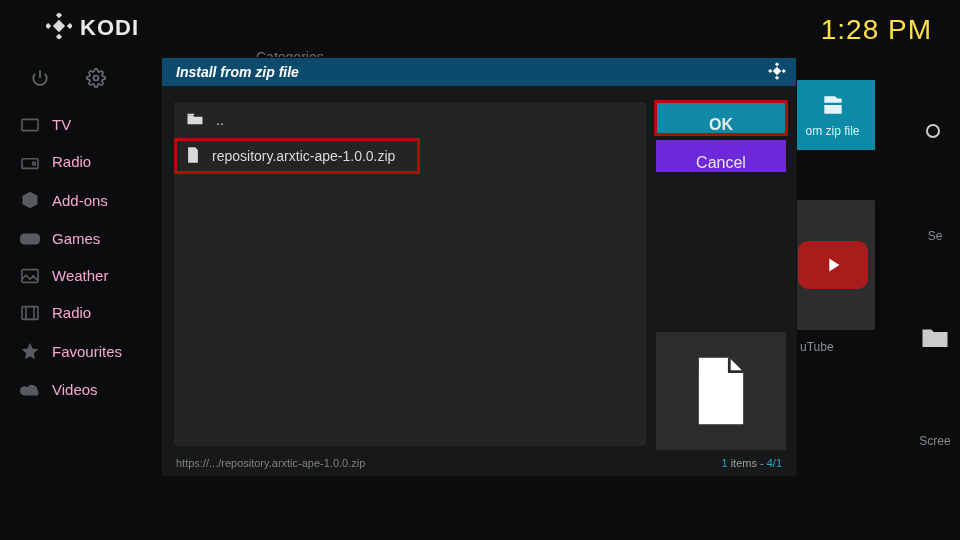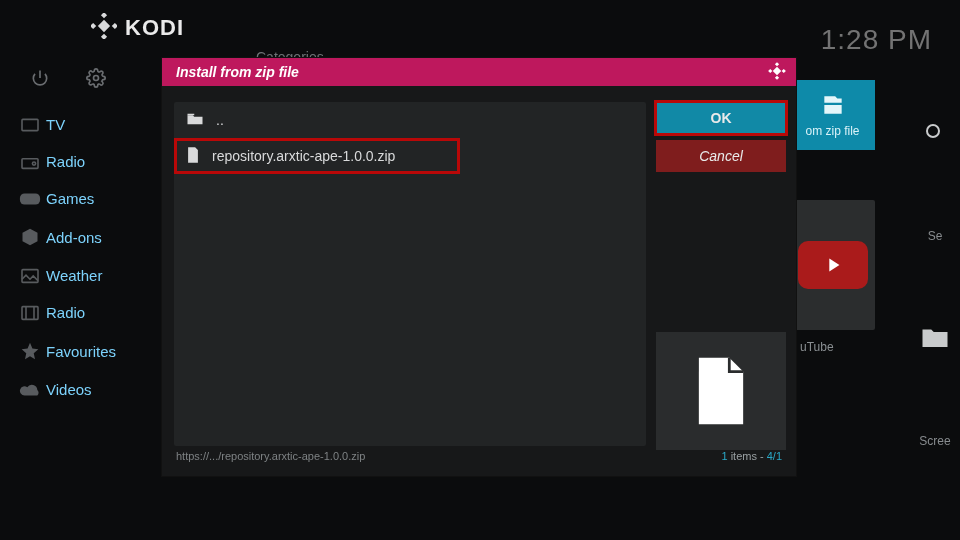--- a/index.html
+++ b/index.html
@@ -6,43 +6,43 @@
   body {
     width: 960px; height: 540px;
     background: #0b0c0d;
     font-family: -apple-system, BlinkMacSystemFont, "Segoe UI", Arial, sans-serif;
     color: #e8e8e8;
     overflow: hidden;
     position: relative;
   }
   .topbar {
     position: absolute; top: 0; left: 0; right: 0; height: 52px;
-    display: flex; align-items: center; padding-left: 45px;
+    display: flex; align-items: center;
   }
   .logo {
     display: flex; align-items: center; gap: 8px;
     margin-left: 46px; margin-top: 4px;
   }
   .logo-text { font-size: 22px; font-weight: 600; color: #eaeaea; letter-spacing: 1px; }
   .clock {
-    position: absolute; right: 28px; top: 24px;
-    font-size: 28px; font-weight: 300; color: #737373; letter-spacing: 1px;
+    position: absolute; right: 28px; top: 14px;
+    font-size: 28px; font-weight: 300; color: #fde047; letter-spacing: 1px;
   }
   .sidebar {
     position: absolute; top: 60px; left: 0; width: 180px;
     display: flex; flex-direction: column;
   }
   .sidebar-toprow {
     display: flex; gap: 36px; padding: 8px 0 14px 30px;
     color: #6a6d70;
   }
   .sidebar-item {
-    display: flex; align-items: center; gap: 4px;
+    display: flex; align-items: center; gap: 10px;
     padding: 10px 0 10px 18px;
-    color: #7dd3fc; font-size: 15px;
+    color: #f9a8d4; font-size: 15px;
   }
   .sidebar-item .sicon { width: 24px; display:flex; justify-content:center; color:#585b5e; }
   .categories-label {
     position: absolute; top: 42px; left: 256px;
     color: #6f7376; font-size: 14px; margin-top: 7px;
   }
   
   .bg-tile1 {
     position:absolute; top:80px; left:790px; width:85px; height:70px;
     background:#0e8aa9;
@@ -67,57 +67,57 @@
   }
   .right-cut .ricon { color:#c9cbcc; }
 
   
   .dialog {
     position:absolute; top:58px; left:162px; width:634px; height:418px;
     background:#171819; box-shadow:0 0 0 1px #111;
     display:flex; flex-direction:column;
   }
   .dialog-header {
-    height:28px; background:#be185d;
+    height:28px; background:#0c4a6e;
     display:flex; align-items:center; justify-content:space-between;
     padding:0 10px 0 14px;
     color:#fff; font-size:14px; font-style:italic; font-weight:600;
   }
   .dialog-body {
     flex:1; display:flex; position:relative;
     padding:16px 10px 4px 12px;
     gap:10px;
   }
   .file-panel {
     flex:1; background:#222425; border-radius:2px;
     padding:0;
   }
   .file-row {
     display:flex; align-items:center; gap:12px;
     height:36px; padding:0 12px;
     color:#d9dadb; font-size:14px;
   }
-  .file-row.highlight { outline:3px solid #b90808; outline-offset:-3px; width:286px; margin-left:0; }
+  .file-row.highlight { outline:3px solid #b90808; outline-offset:-3px; width:246px; margin-left:0; }
   .side-panel {
     width:130px; display:flex; flex-direction:column; gap:6px;
   }
   .btn {
-    height:32px; display:flex; align-items:center; justify-content:center;
-    font-size:14px; color:#e9eaea;
+    height:32px; display:flex; align-items:flex-end; justify-content:center;
+    font-size:16px; color:#e9eaea;
   }
   .btn.ok { background:#1189a6; outline:3px solid #b90808; outline-offset:-1px; font-weight:600; }
-  .btn.cancel { background:#7f1d1d;font-style:italic; }
+  .btn.cancel { background:#6d28d9; }
   .preview-box {
     position:absolute; bottom:0; right:10px;
     width:130px; height:118px; background:#2a2c2d;
     display:flex; align-items:center; justify-content:center;
   }
   .dialog-footer {
     height:26px; padding:0 14px;
-    display:flex; align-items:flex-start; justify-content:space-between;
+    display:flex; align-items:center; justify-content:space-between;
     color:#7e8284; font-size:11px;
   }
   .dialog-footer .count { color:#9aa0a3; }
   .dialog-footer .count .accent { color:#2aa8c7; }
 </style>
 </head>
 <body>
 
 <div class="topbar">
   <div class="logo">
@@ -160,33 +160,33 @@
       <span class="sicon">
         <svg width="20" height="16" viewBox="0 0 24 20" fill="none" stroke="#585b5e" stroke-width="2">
           <rect x="2" y="6" width="20" height="12" rx="1"></rect>
           <circle cx="17" cy="12" r="2"></circle>
         </svg>
       </span>
       <span>Radio</span>
     </div>
   <div class="sidebar-item">
       <span class="sicon">
+        <svg width="20" height="20" viewBox="0 0 24 24" fill="#585b5e">
+          <path d="M12 2l9 5v10l-9 5-9-5V7z"></path>
+        </svg>
+      </span>
+      <span>Add-ons</span>
+    </div>
+  <div class="sidebar-item">
+      <span class="sicon">
         <svg width="22" height="16" viewBox="0 0 24 16" fill="#585b5e">
           <path d="M6 2h12a5 5 0 0 1 5 5v2a5 5 0 0 1-5 5H6a5 5 0 0 1-5-5V7a5 5 0 0 1 5-5z"></path>
         </svg>
       </span>
       <span>Games</span>
-    </div>
-  <div class="sidebar-item">
-      <span class="sicon">
-        <svg width="20" height="20" viewBox="0 0 24 24" fill="#585b5e">
-          <path d="M12 2l9 5v10l-9 5-9-5V7z"></path>
-        </svg>
-      </span>
-      <span>Add-ons</span>
     </div>
   <div class="sidebar-item">
       <span class="sicon">
         <svg width="20" height="16" viewBox="0 0 24 20" fill="none" stroke="#585b5e" stroke-width="2">
           <rect x="2" y="2" width="20" height="16" rx="1"></rect>
           <path d="M2 14l5-5 5 5 4-4 6 6"></path>
         </svg>
       </span>
       <span>Weather</span>
     </div>

